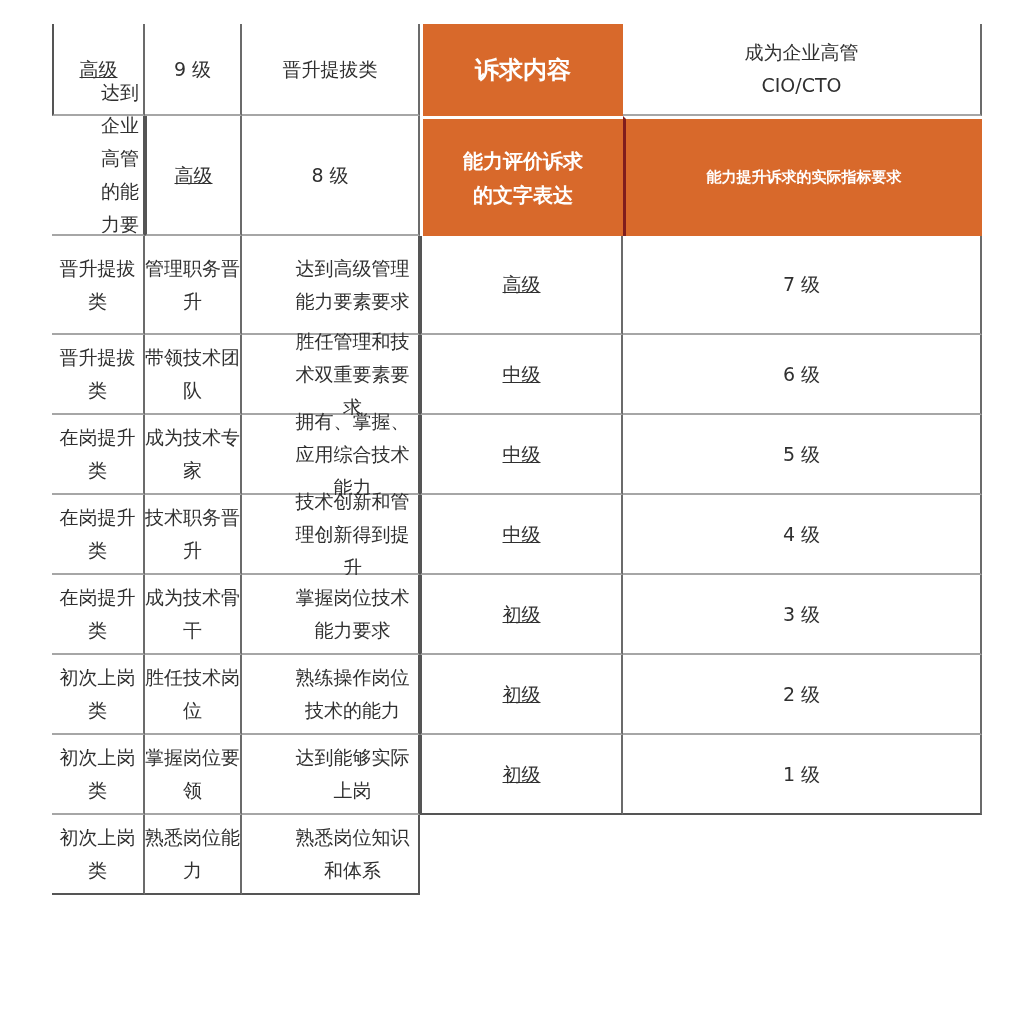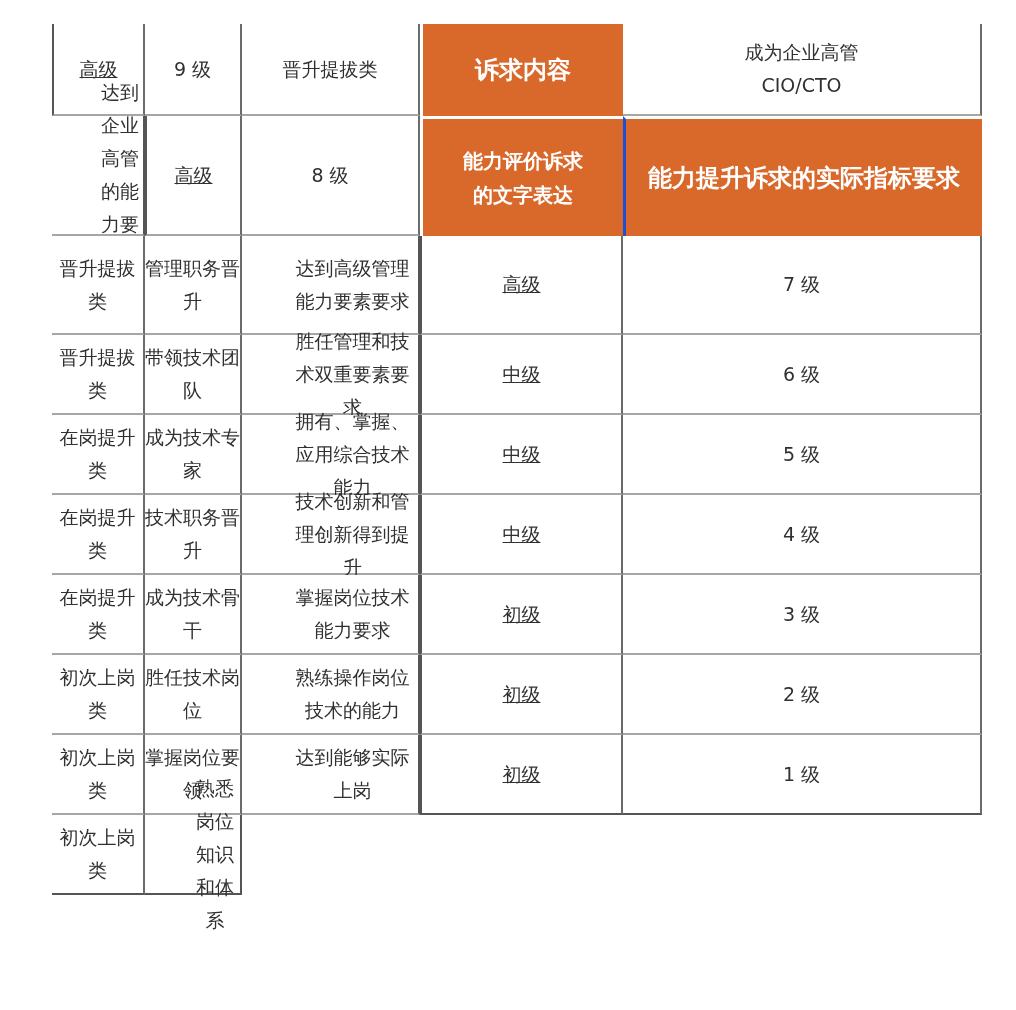--- a/index.html
+++ b/index.html
@@ -44,22 +44,22 @@
   }
   .g-demand{grid-column:4/5;grid-row:1/2;border-left:3px solid #fff;font-size:24px;}
   .g-indicator{grid-column:5/6;grid-row:1/2;border-left:3px solid #fff;font-size:20px;}
   .s-demand{
     grid-column:4/5;grid-row:2/3;
     border-left:3px solid #fff;border-top:3px solid #fff;
     font-size:20px;line-height:34px;
   }
   .s-indicator{
     grid-column:5/6;grid-row:2/3;
-    border-left:3px solid #1d4ed8;border-top:3px solid #fff;
-    font-size:24px;
+    border-left:3px solid #7f1d1d;border-top:3px solid #fff;
+    font-size:15px;
     font-family:Liberation Serif, serif;
   }
   
   .bd{
     color:var(--body-text);
     font-size:19px;
     line-height:33px;
     border-right:2px solid var(--v-line);
     border-bottom:2px solid var(--h-line);
     background:#fff;
@@ -129,16 +129,17 @@
 
     <div class="cell bd c1">初级</div>
     <div class="cell bd">2 级</div>
     <div class="cell bd">初次上岗类</div>
     <div class="cell bd">掌握岗位要领</div>
     <div class="cell bd c5">达到能够实际上岗</div>
 
     <div class="cell bd c1 last">初级</div>
     <div class="cell bd last">1 级</div>
     <div class="cell bd last">初次上岗类</div>
+    <div class="cell bd last">熟悉岗位能力</div>
     <div class="cell bd c5 last">熟悉岗位知识和体系</div>
 
   </div>
 </div>
 
 </body></html>

